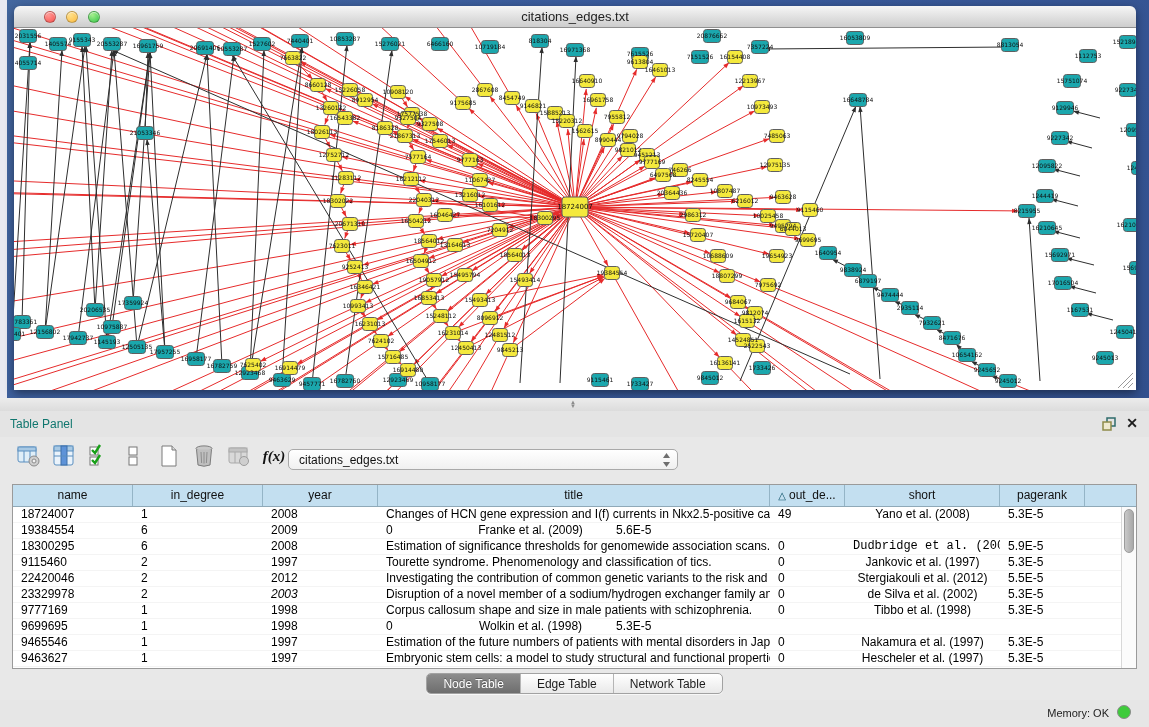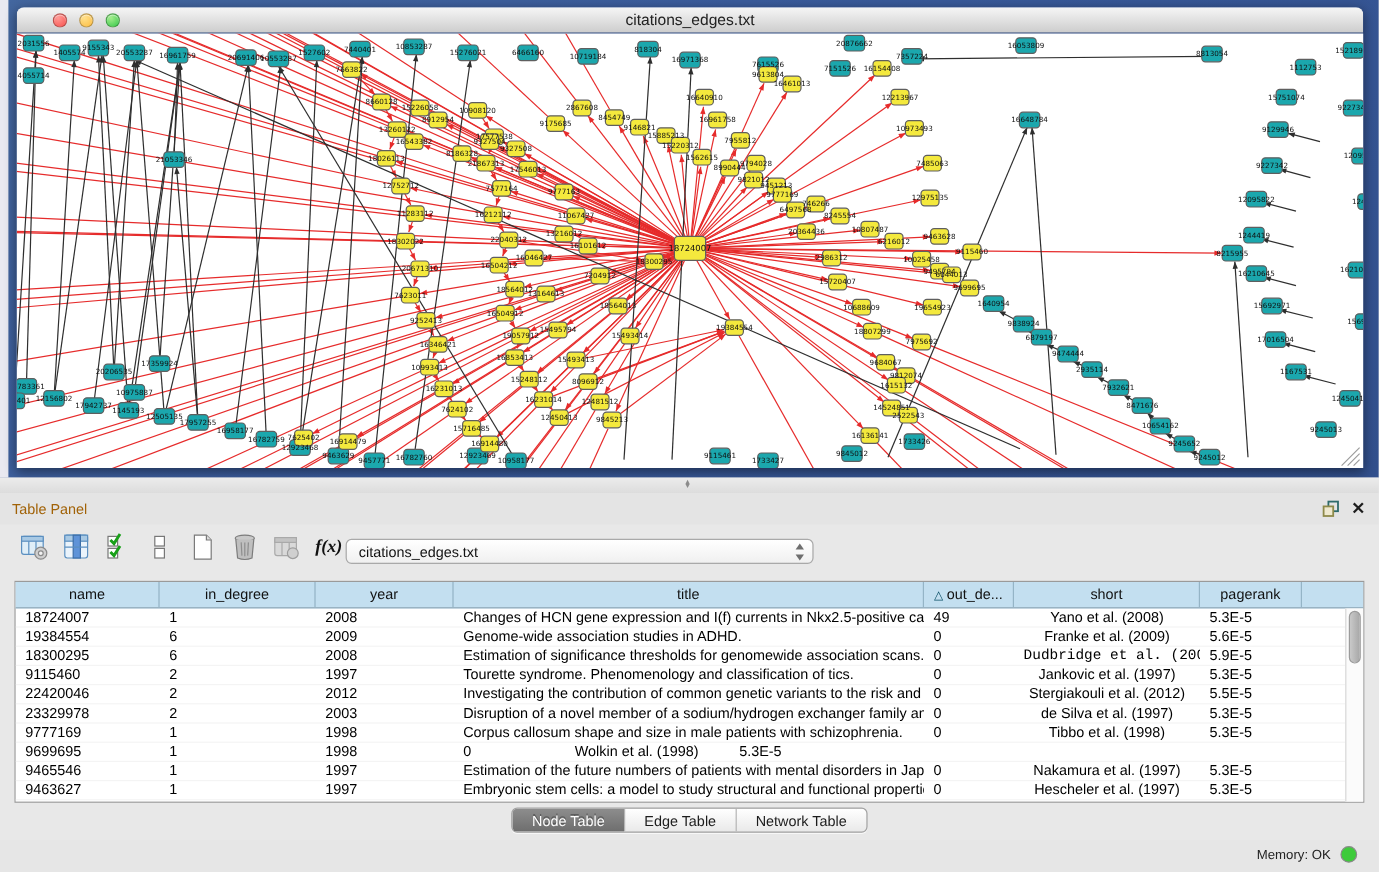--- a/index.html
+++ b/index.html
@@ -23,21 +23,21 @@
   .tl-yellow { left:52px; background:radial-gradient(circle at 35% 30%,#ffe08a,#fdbc40); }
   .tl-green { left:74px; background:radial-gradient(circle at 35% 30%,#a5ee8d,#34c748); }
   .canvas { position:absolute; left:0; top:22px; width:1122px; height:362px; background:#fff; overflow:hidden; }
   .canvas svg { display:block; width:1122px; height:362px; }
 
   
   .splitter { position:absolute; left:0; top:398px; width:1149px; height:13px;
               background:linear-gradient(#ececec,#dcdcdc); }
   .splitter-handle { position:absolute; left:568px; top:3px; width:10px; height:7px; color:#8b8b8b; font-size:6px; line-height:3.5px; text-align:center;}
   .panel-header { position:absolute; left:0; top:411px; width:1149px; height:26px; background:#e4e4e4; }
-  .panel-title { position:absolute; left:10px; top:6px; font-size:12px; color:#a16207; }
+  .panel-title { position:absolute; left:10px; top:6px; font-size:12px; color:#0f766e; }
   .ph-float { position:absolute; left:1101px; top:5px; width:16px; height:16px; }
   .ph-close { position:absolute; left:1124px; top:3px; width:16px; height:18px;
               font-size:14px; font-weight:bold; color:#1c1c1c; text-align:center; line-height:18px; }
 
   
   .toolbar { position:absolute; left:0; top:440px; width:1149px; height:36px; }
   .tb-icons { position:absolute; left:16px; top:2px; display:flex; align-items:center; gap:9px; }
   .icon-btn { width:26px; height:28px; display:flex; align-items:center; justify-content:center; }
   .fx { font-family:"Liberation Serif", serif; font-style:italic; font-weight:bold; font-size:15px; color:#111; }
   .combo { position:absolute; left:288px; top:9px; width:390px; height:21px;
@@ -998,21 +998,20 @@
         <div class="td" style="width: 115px; text-align: left;">2008</div>
         <div class="td" style="width: 392px; text-align: left;">Changes of HCN gene expression and I(f) currents in Nkx2.5-positive cardiomyoc...</div>
         <div class="td" style="width: 75px; text-align: left;">49</div>
         <div class="td" style="width: 155px; text-align: center;">Yano et al. (2008)</div>
         <div class="td" style="width: 85px; text-align: left;">5.3E-5</div>
       </div>
       <div class="tr">
         <div class="td" style="width: 120px; text-align: left;">19384554</div>
         <div class="td" style="width: 130px; text-align: left;">6</div>
         <div class="td" style="width: 115px; text-align: left;">2009</div>
-        <div class="td" style="width: 392px; text-align: left;">Genome-wide association studies in ADHD.</div>
         <div class="td" style="width: 75px; text-align: left;">0</div>
         <div class="td" style="width: 155px; text-align: center;">Franke et al. (2009)</div>
         <div class="td" style="width: 85px; text-align: left;">5.6E-5</div>
       </div>
       <div class="tr">
         <div class="td" style="width: 120px; text-align: left;">18300295</div>
         <div class="td" style="width: 130px; text-align: left;">6</div>
         <div class="td" style="width: 115px; text-align: left;">2008</div>
         <div class="td" style="width: 392px; text-align: center;">Estimation of significance thresholds for genomewide association scans.</div>
         <div class="td" style="width: 75px; text-align: left;">0</div>
@@ -1033,24 +1032,24 @@
         <div class="td" style="width: 130px; text-align: left;">2</div>
         <div class="td" style="width: 115px; text-align: left;">2012</div>
         <div class="td" style="width: 392px; text-align: left;">Investigating the contribution of common genetic variants to the risk and pathogen...</div>
         <div class="td" style="width: 75px; text-align: left;">0</div>
         <div class="td" style="width: 155px; text-align: center;">Stergiakouli et al. (2012)</div>
         <div class="td" style="width: 85px; text-align: left;">5.5E-5</div>
       </div>
       <div class="tr">
         <div class="td" style="width: 120px; text-align: left;">23329978</div>
         <div class="td" style="width: 130px; text-align: left;">2</div>
-        <div class="td" style="width: 115px; text-align: left;">2003</div>
+        <div class="td" style="width: 115px; text-align: left; font-style: italic;">2003</div>
         <div class="td" style="width: 392px; text-align: left;">Disruption of a novel member of a sodium/hydrogen exchanger family and DOCK...</div>
         <div class="td" style="width: 75px; text-align: left;">0</div>
-        <div class="td" style="width: 155px; text-align: center;">de Silva et al. (1997)</div>
+        <div class="td" style="width: 155px; text-align: center;">de Silva et al. (2002)</div>
         <div class="td" style="width: 85px; text-align: left;">5.3E-5</div>
       </div>
       <div class="tr">
         <div class="td" style="width: 120px; text-align: left;">9777169</div>
         <div class="td" style="width: 130px; text-align: left;">1</div>
         <div class="td" style="width: 115px; text-align: left;">1998</div>
         <div class="td" style="width: 392px; text-align: left;">Corpus callosum shape and size in male patients with schizophrenia.</div>
         <div class="td" style="width: 75px; text-align: left;">0</div>
         <div class="td" style="width: 155px; text-align: center;">Tibbo et al. (1998)</div>
         <div class="td" style="width: 85px; text-align: left;">5.3E-5</div>

